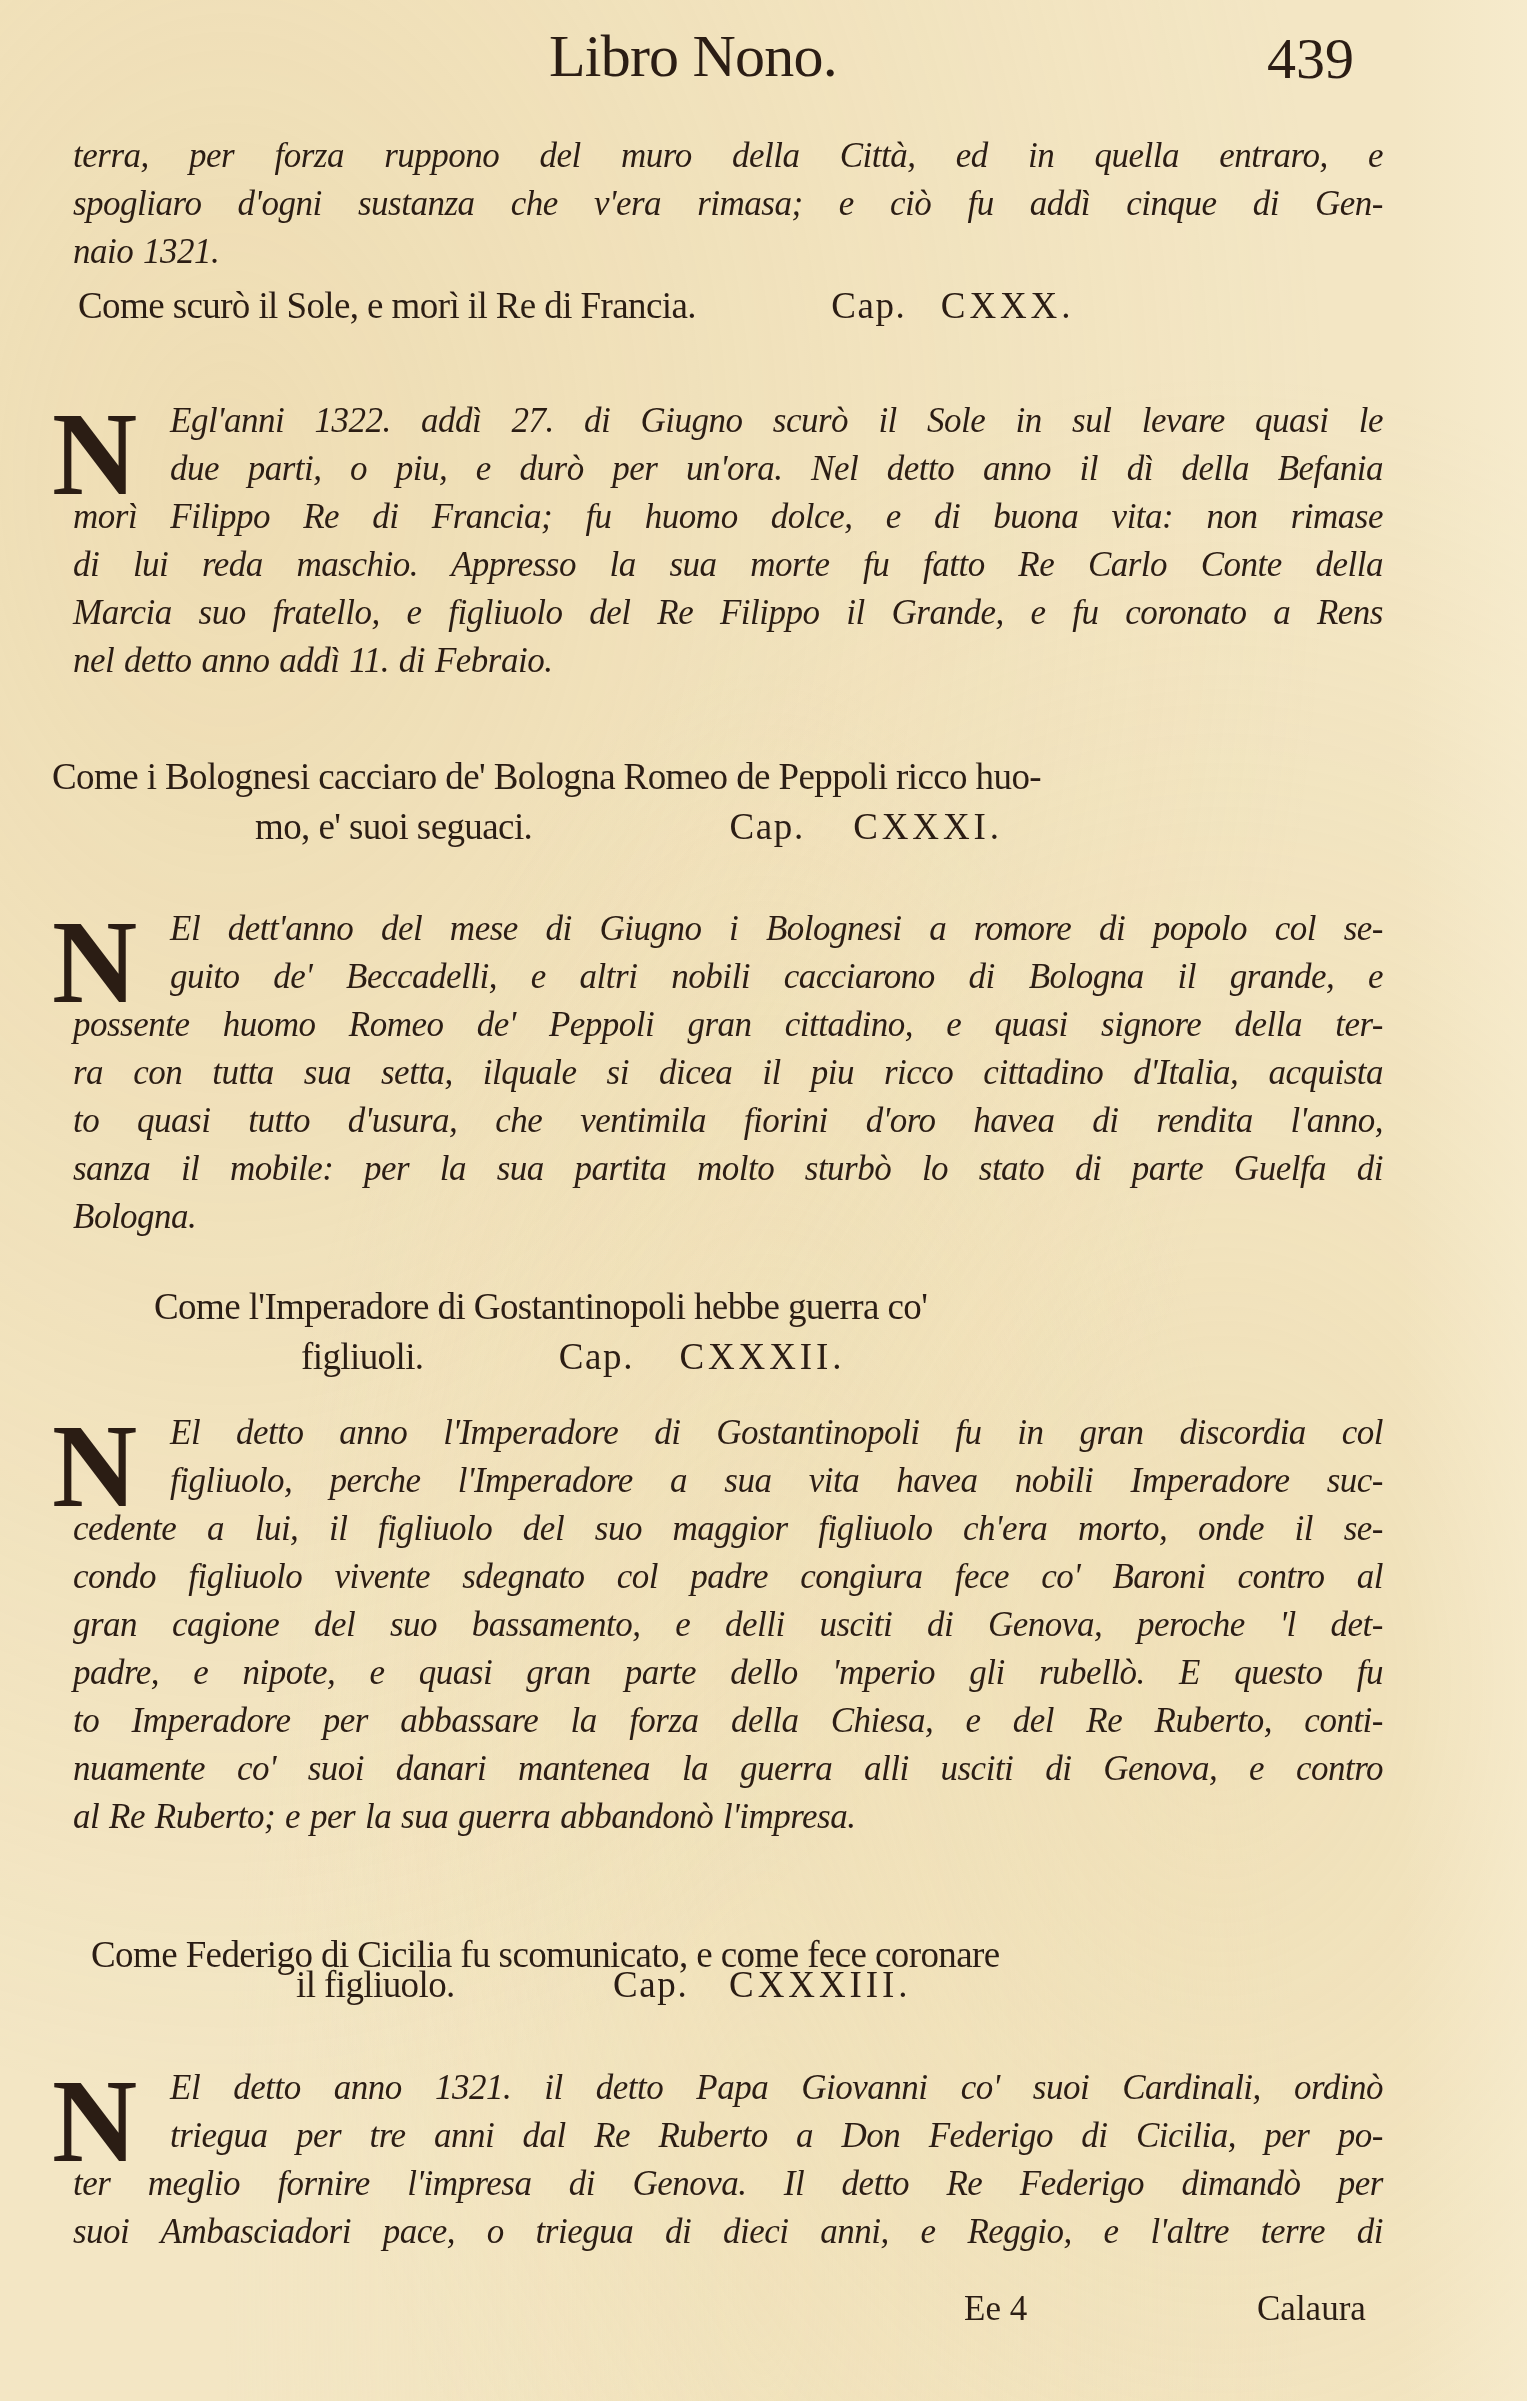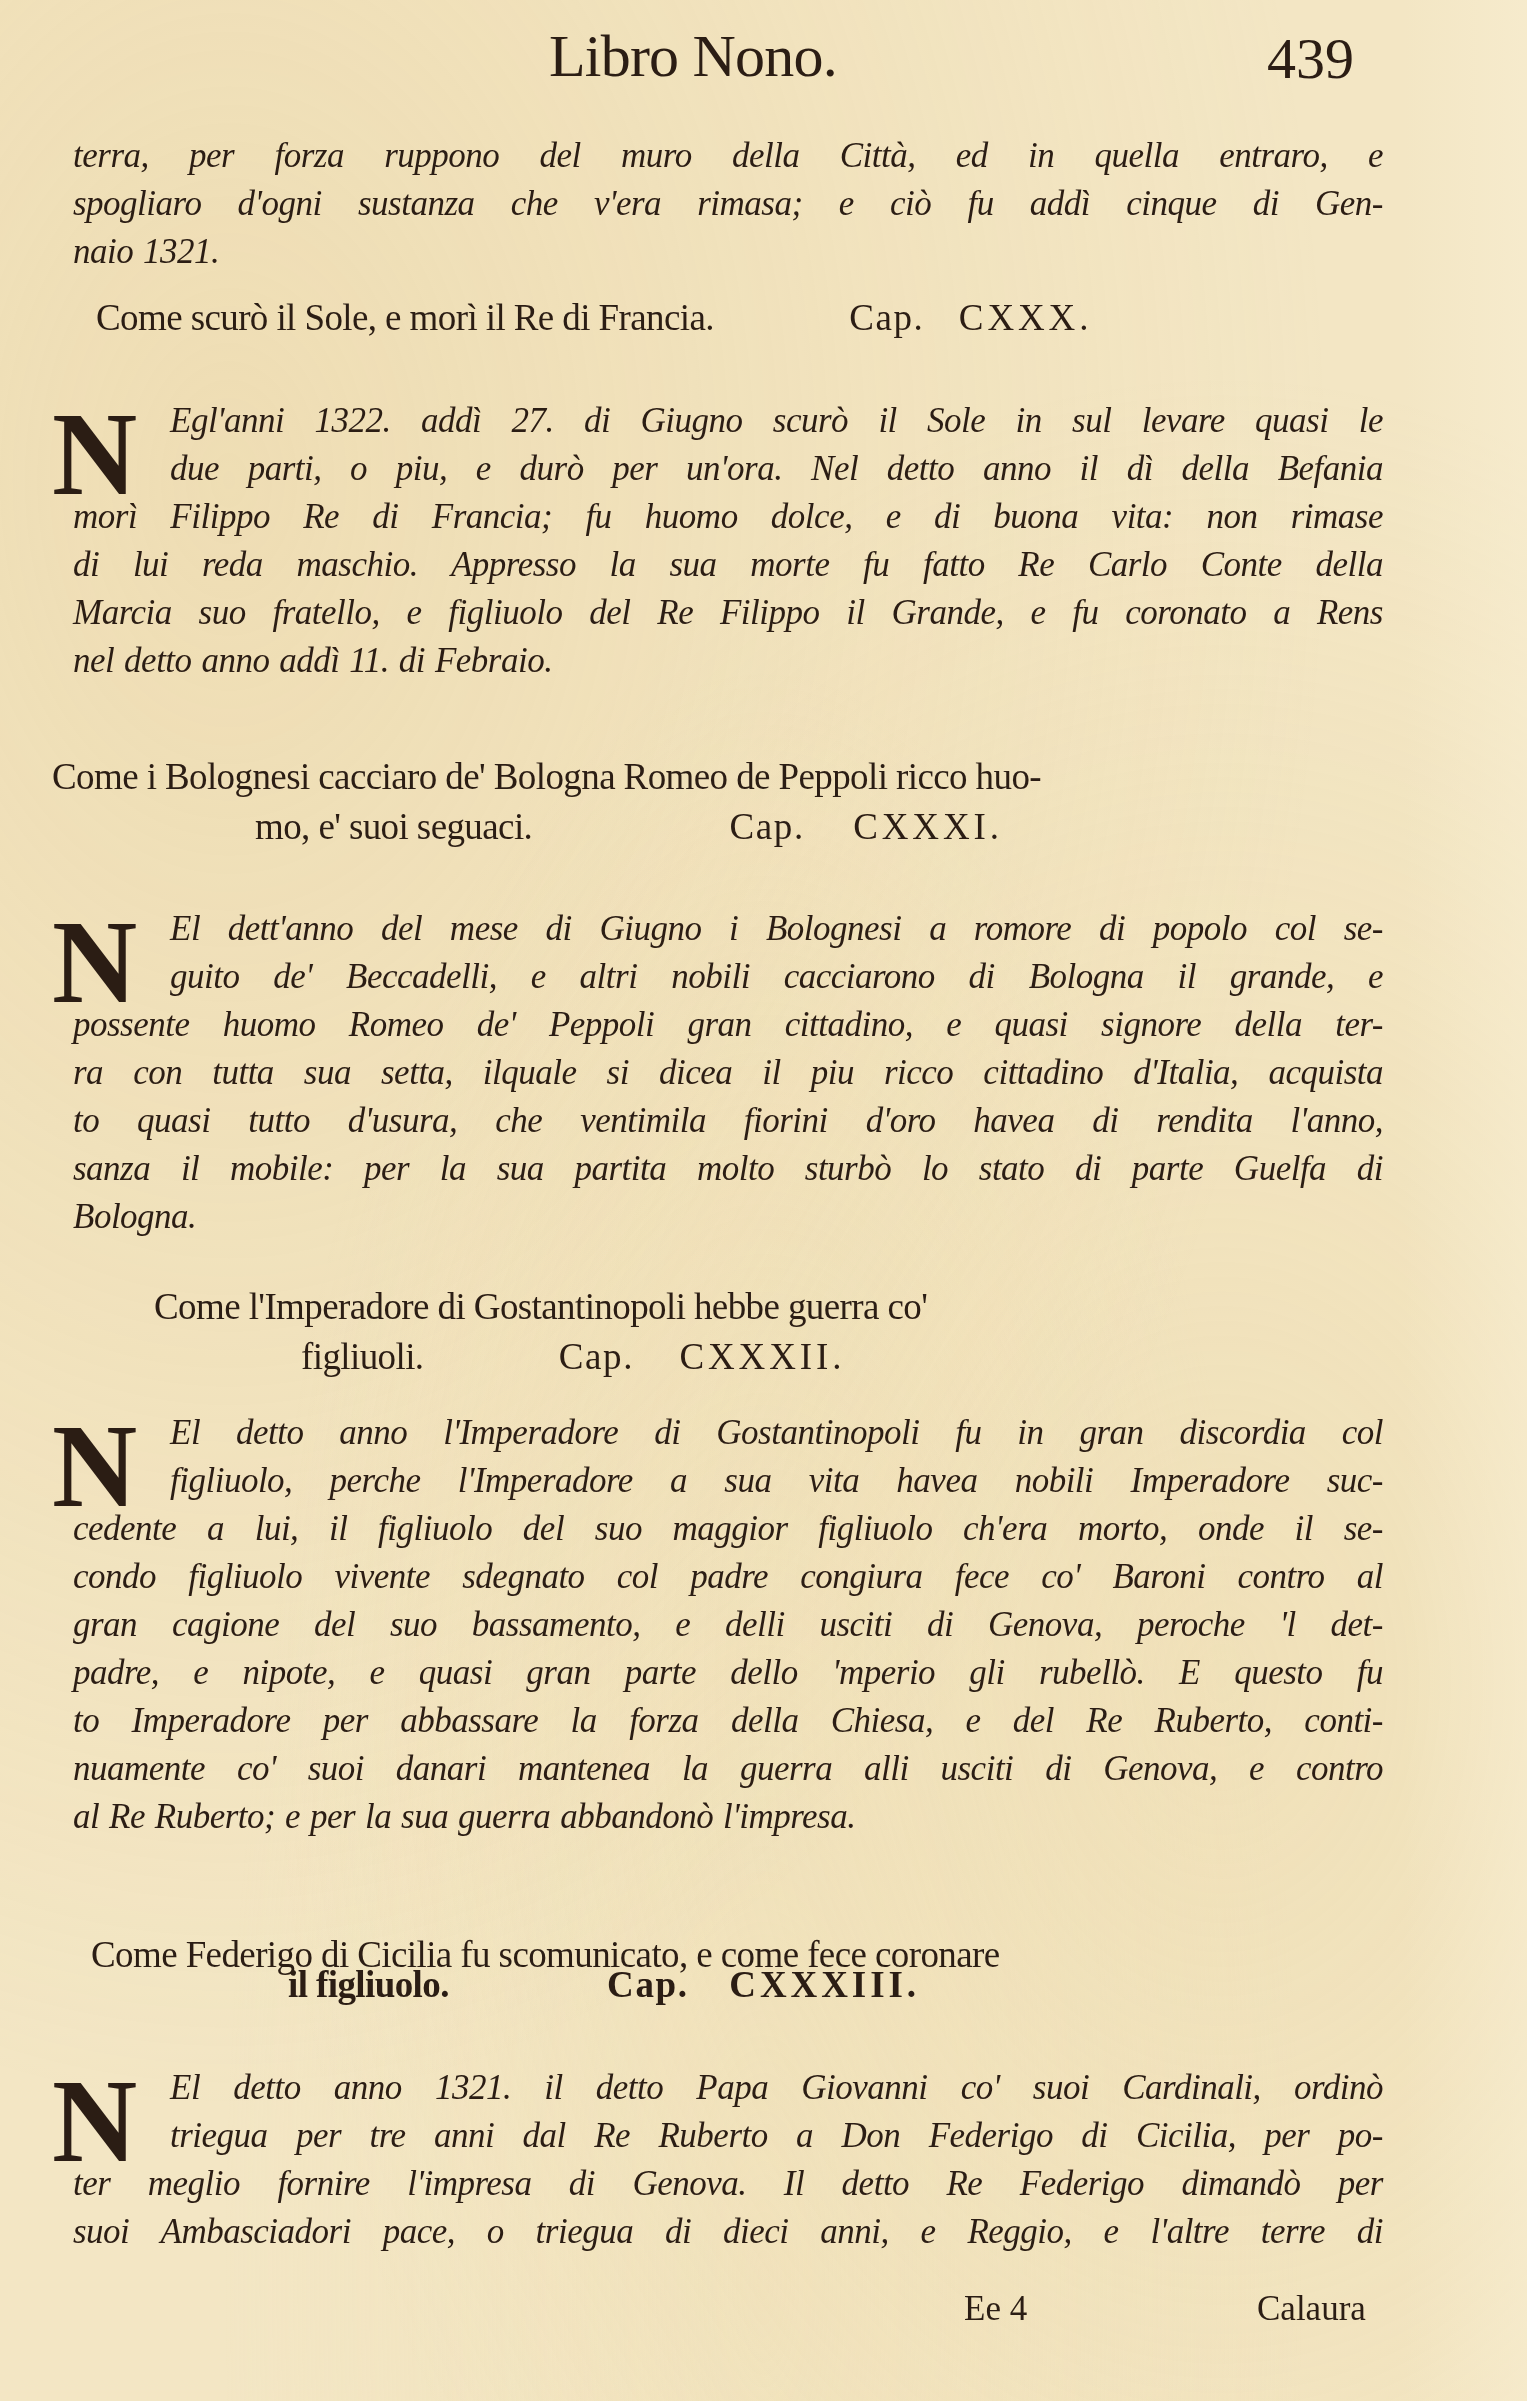--- a/index.html
+++ b/index.html
@@ -57,21 +57,21 @@
     <span class="running-title">Libro Nono.</span>
     <span class="page-num">439</span>
   </div>
 
   <div class="block italic" style="top:132px;">
     <span class="line just">terra, per forza ruppono del muro della Città, ed in quella entraro, e</span>
     <span class="line just">spogliaro d'ogni sustanza che v'era rimasa; e ciò fu addì cinque di Gen-</span>
     <span class="line">naio 1321.</span>
   </div>
 
-  <div class="heading" style="left:78px; top:292px;margin-left:18px;">
+  <div class="heading" style="left:78px; top:280px;">
     <span>Come scurò il Sole, e morì il Re di Francia.</span>
     <span style="display:inline-block; width:118px;"></span>
     <span class="cap-label">Cap.</span>
     <span style="display:inline-block; width:17px;"></span>
     <span class="cap-num">CXXX.</span>
   </div>
   <div class="para italic" style="top:397px;">
     <span class="dropcap">N</span>
     <div class="first-lines">
       <span class="line just">Egl'anni 1322. addì 27. di Giugno scurò il Sole in sul levare quasi le</span>
@@ -127,21 +127,21 @@
     <span class="line just">gran cagione del suo bassamento, e delli usciti di Genova, peroche 'l det-</span>
     <span class="line just">padre, e nipote, e quasi gran parte dello 'mperio gli rubellò. E questo fu</span>
     <span class="line just">to Imperadore per abbassare la forza della Chiesa, e del Re Ruberto, conti-</span>
     <span class="line just">nuamente co' suoi danari mantenea la guerra alli usciti di Genova, e contro</span>
     <span class="line">al Re Ruberto; e per la sua guerra abbandonò l'impresa.</span>
   </div>
 
   <div class="heading" style="left:91px; top:1905px;margin-top:24px;">
     <span>Come Federigo di Cicilia fu scomunicato, e come fece coronare</span>
   </div>
-  <div class="heading" style="left:288px; top:1959px;font-weight:bold;">
+  <div class="heading" style="left:296px; top:1959px;">
     <span>il figliuolo.</span>
     <span style="display:inline-block; width:141px;"></span>
     <span class="cap-label">Cap.</span>
     <span style="display:inline-block; width:23.5px;"></span>
     <span class="cap-num">CXXXIII.</span>
   </div>
   <div class="para italic" style="top:2064px;">
     <span class="dropcap">N</span>
     <div class="first-lines">
       <span class="line just">El detto anno 1321. il detto Papa Giovanni co' suoi Cardinali, ordinò</span>

